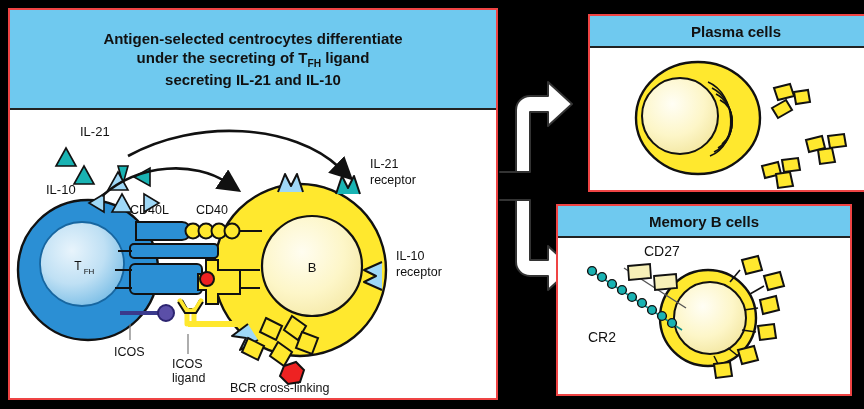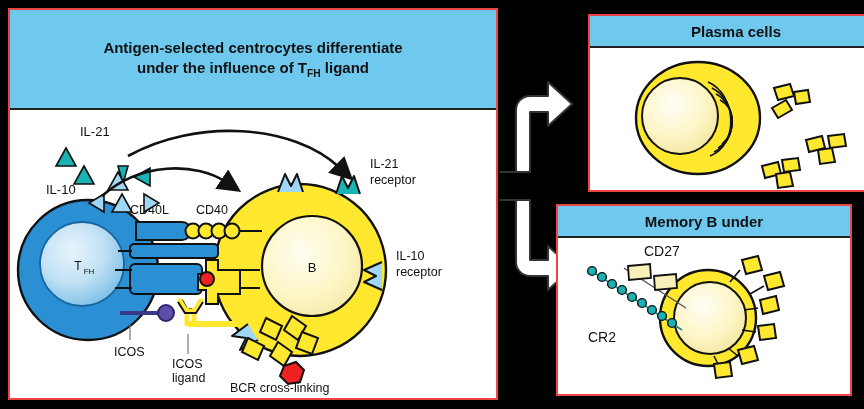--- a/index.html
+++ b/index.html
@@ -28,22 +28,23 @@
 <body>
 
 <div id="stage">
 
   <div class="panel" style="left:8px;top:8px;width:490px;height:392px;">
 
     <div class="hdr hdr-main">
       <div>
         <div>Antigen-selected centrocytes differentiate</div>
         <div>
-          <span>under the influence of T</span><sub>FH</sub><span> ligand</span>
+          <span>under the secreting of T</span><sub>FH</sub><span> ligand</span>
         </div>
+        <div>secreting IL-21 and IL-10</div>
       </div>
     </div>
 
     <div class="body-area" style="top:100px;height:288px;">
       <svg width="486" height="288" viewBox="0 0 486 288">
         <defs>
           <radialGradient id="tfhNuc" cx="38%" cy="34%" r="72%">
             <stop offset="0%" stop-color="#e8f4fc"></stop>
             <stop offset="55%" stop-color="#bfe0f4"></stop>
             <stop offset="100%" stop-color="#79bde6"></stop>
@@ -204,21 +205,21 @@
             <polygon points="172,118 188,114 191,126 175,130"></polygon>
             <polygon points="192,112 208,110 210,122 194,124"></polygon>
             <polygon points="186,126 200,124 203,138 188,140"></polygon>
           </g>
         </g>
       </svg>
     </div>
   </div>
 
   <div class="panel" style="left:556px;top:204px;width:296px;height:192px;">
-    <div class="hdr hdr-side">Memory B under</div>
+    <div class="hdr hdr-side">Memory B cells</div>
     <div class="body-area" style="top:32px;height:156px;">
       <svg width="292" height="156" viewBox="0 0 292 156">
         <defs>
           <radialGradient id="mbNuc" cx="40%" cy="34%" r="70%">
             <stop offset="0%" stop-color="#fffef5"></stop>
             <stop offset="60%" stop-color="#fdf6c8"></stop>
             <stop offset="100%" stop-color="#f3e7a2"></stop>
           </radialGradient>
         </defs>
 

